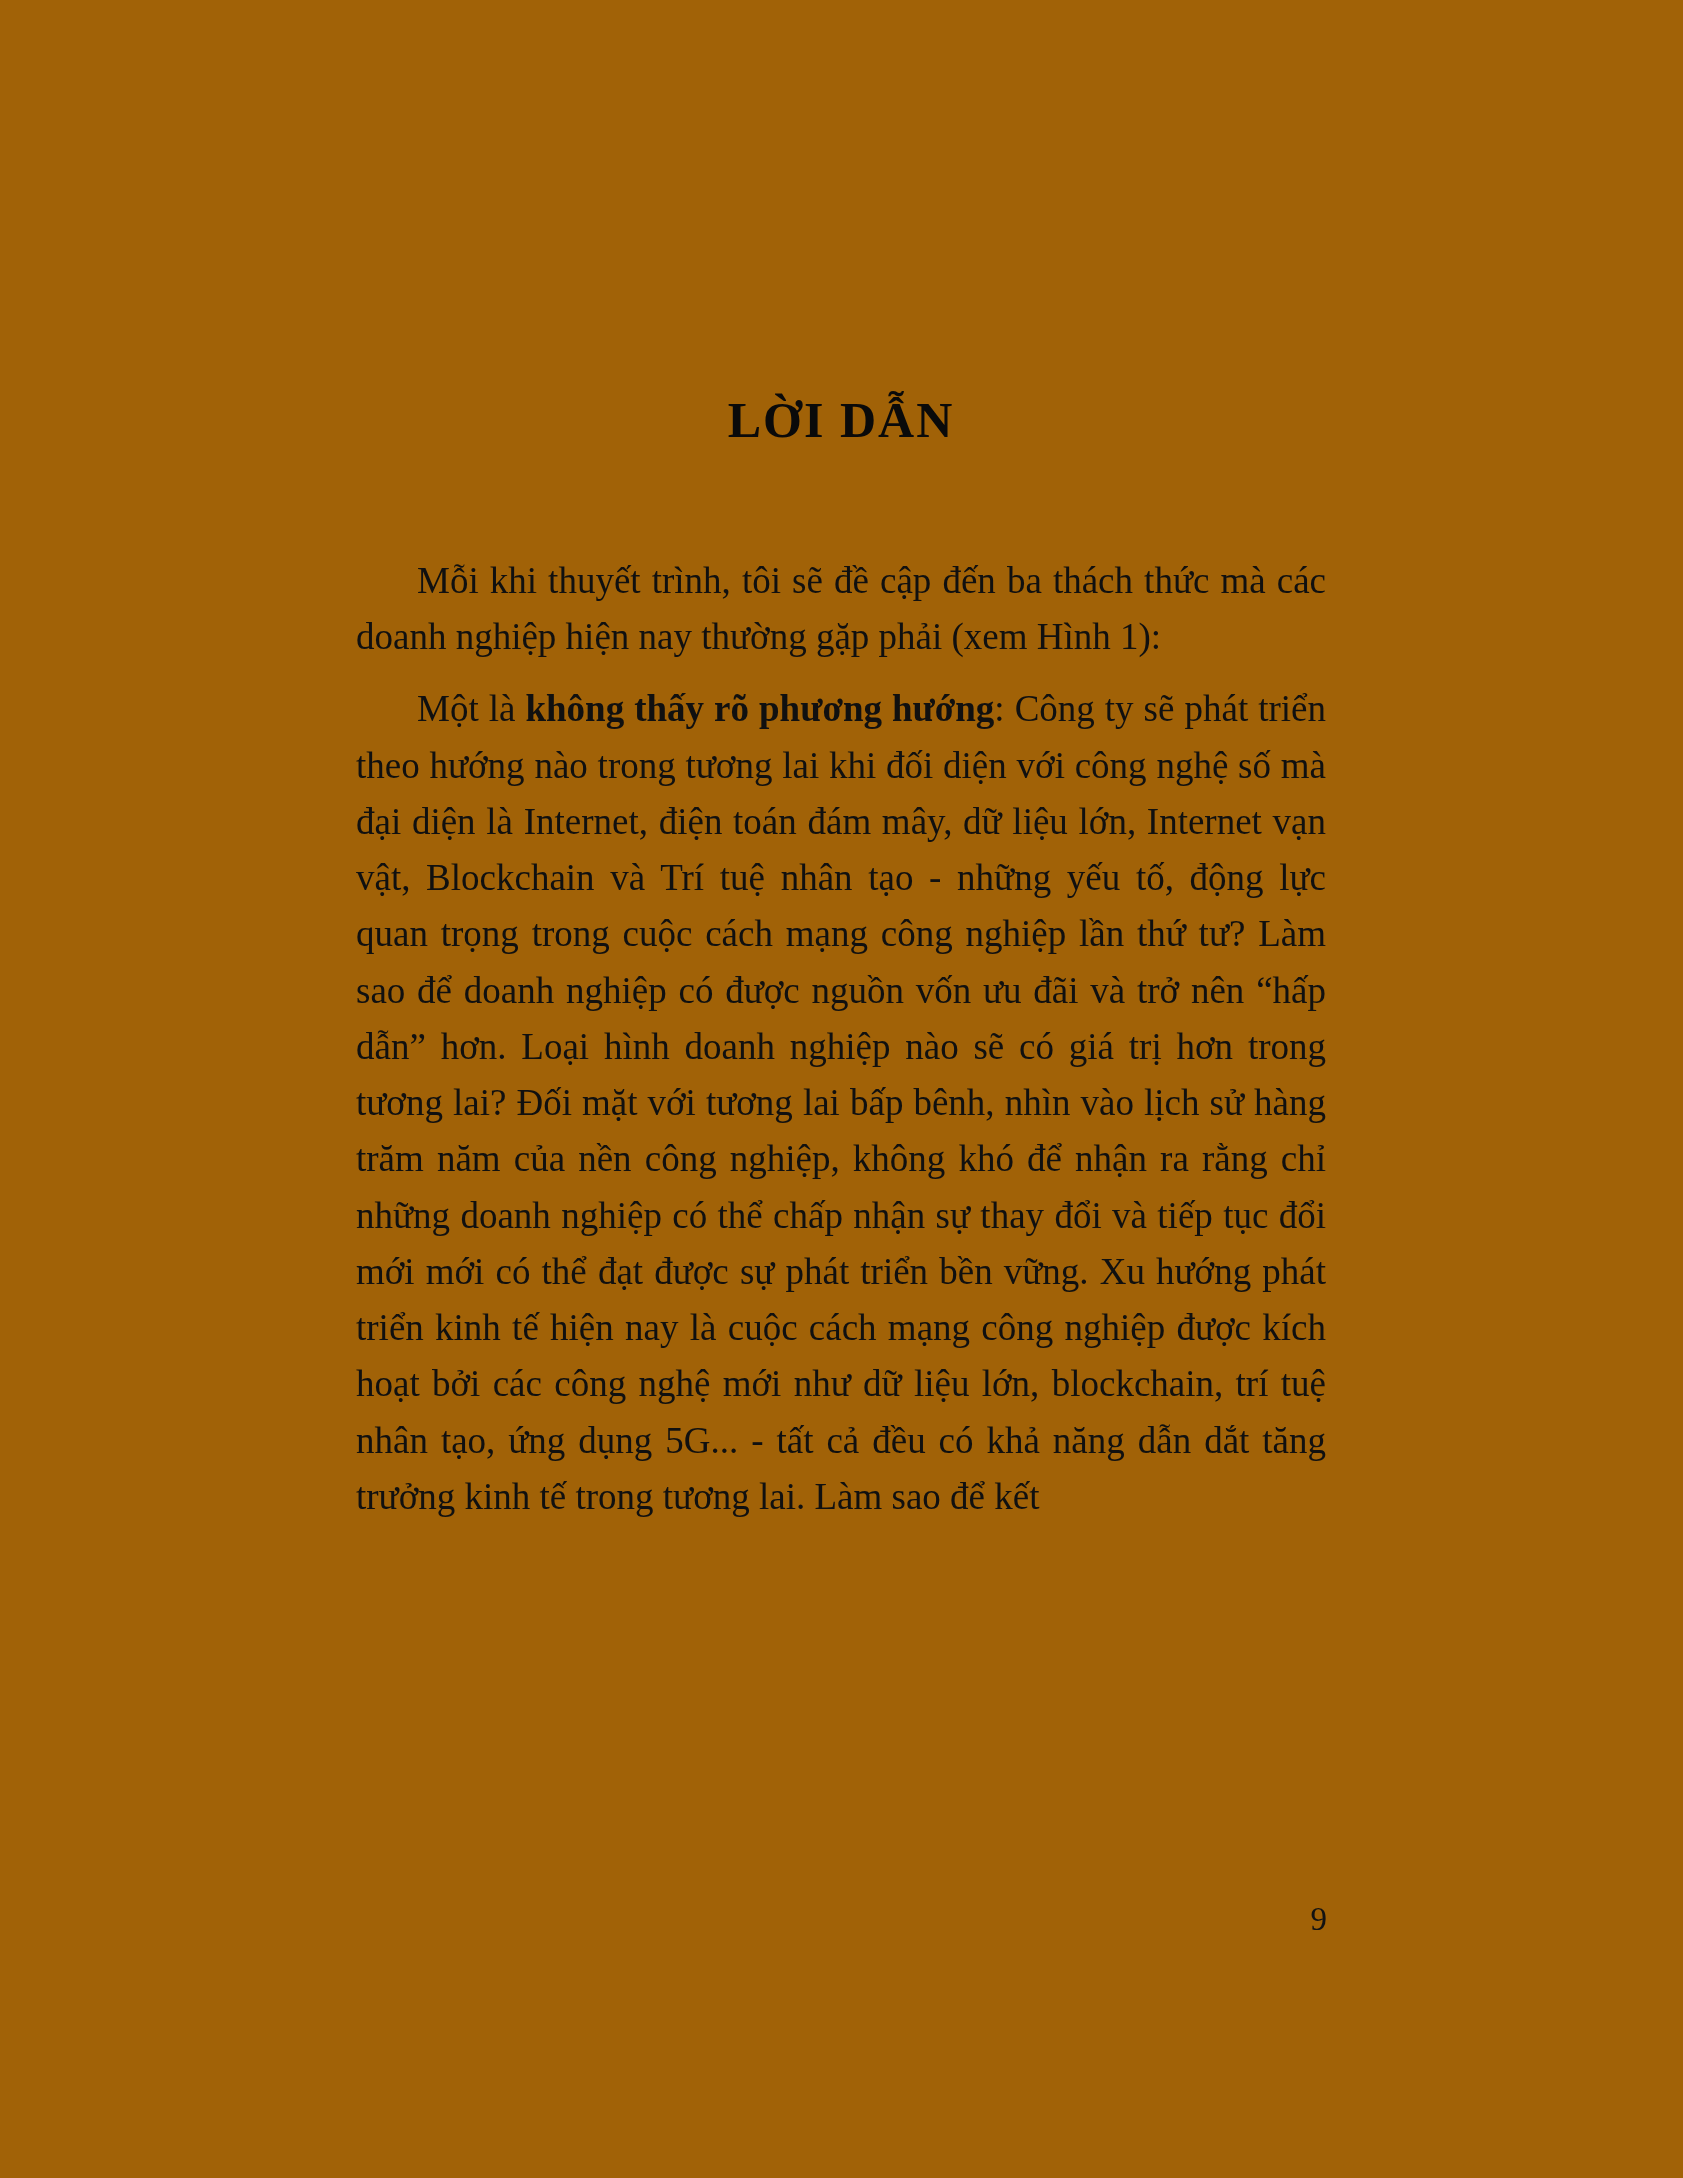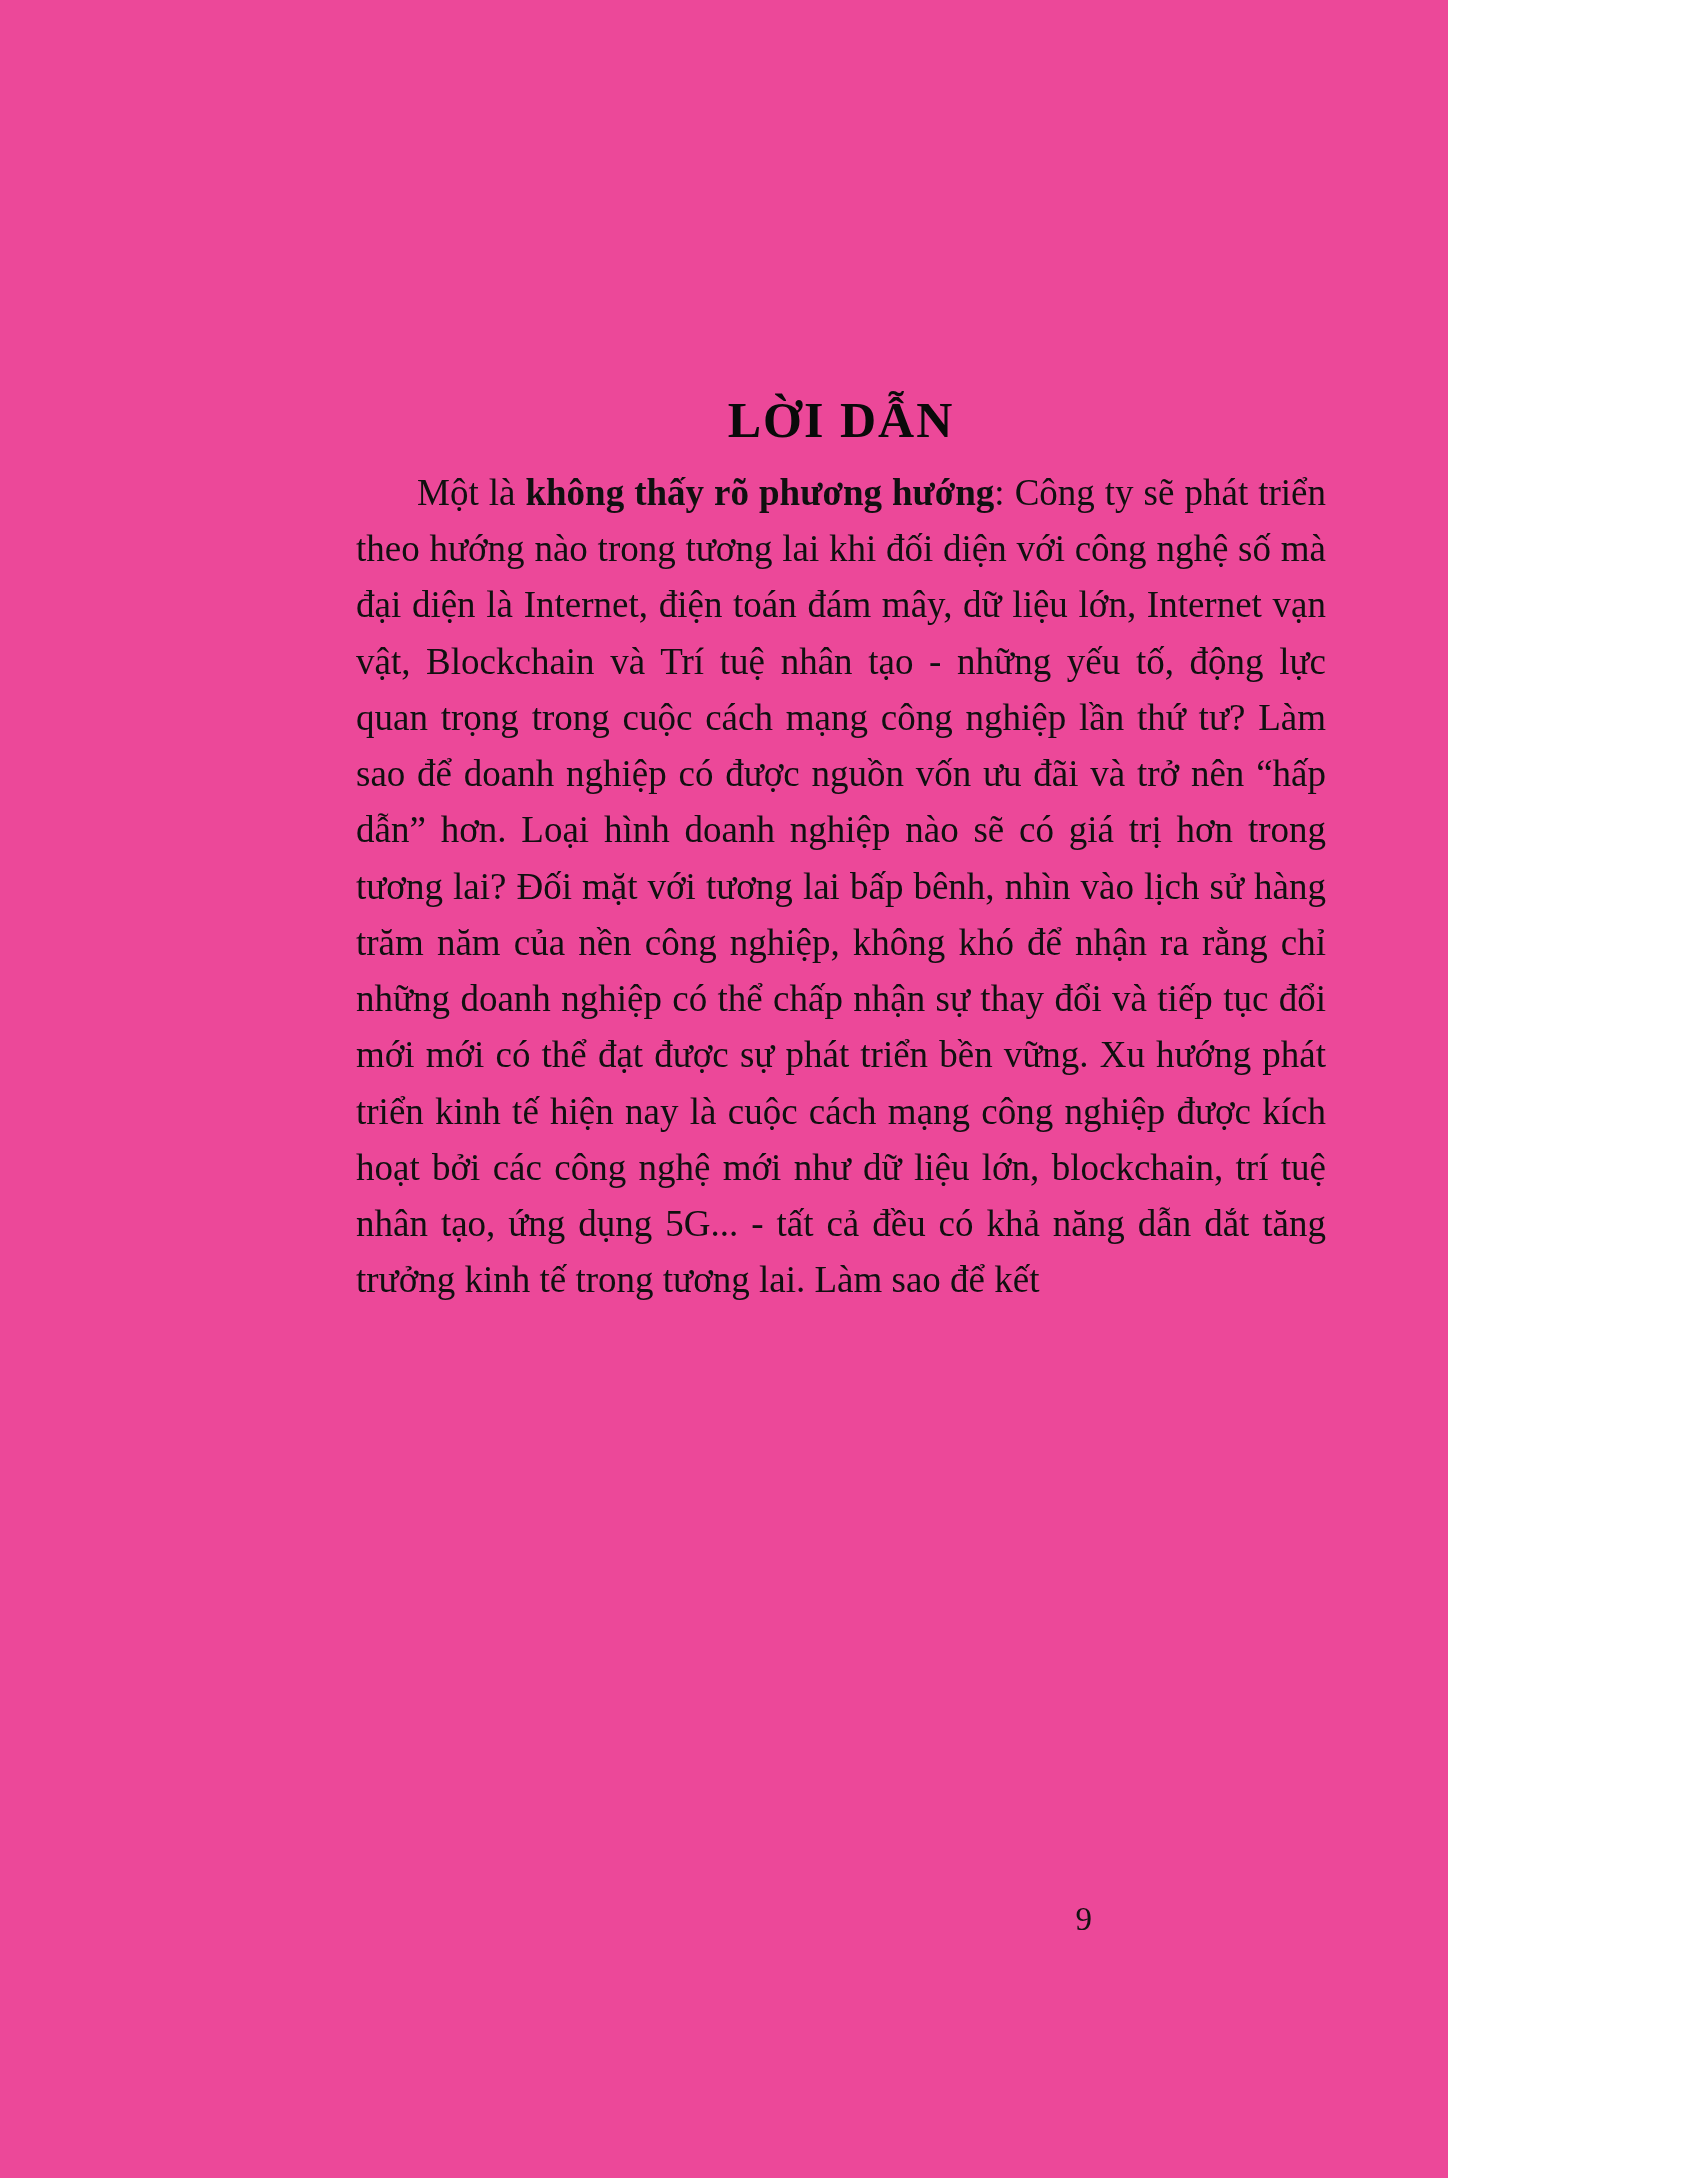--- a/index.html
+++ b/index.html
@@ -2,23 +2,23 @@
 <html><head>
 <meta charset="utf-8">
 <style>
   html, body {
     margin: 0;
     padding: 0;
     background: #ffffff;
   }
   .page {
     position: relative;
-    width: 1448px;
+    width: 1683px;
     height: 2178px;
-    background: #ec4899;
+    background: #a16207;
     overflow: hidden;
     font-family: "Liberation Serif", "DejaVu Serif", serif;
     color: #0d0d0d;
   }
   .content {
     position: absolute;
     left: 356px;
     top: 0;
     width: 970px;
   }
@@ -66,20 +66,23 @@
   }
 </style>
 </head>
 <body>
 
 <div class="page">
   <div class="content">
 
     <h1 class="chapter-title">LỜI DẪN</h1>
 
+    <p class="body-text para-first">
+      <span class="indent"></span><span>Mỗi khi thuyết trình, tôi sẽ đề cập đến ba thách thức mà các doanh nghiệp hiện nay thường gặp phải (xem Hình 1):</span>
+    </p>
 
     <p class="body-text para-next">
       <span class="indent"></span><span>Một là </span><span class="bold">không thấy rõ phương hướng</span><span>: Công ty sẽ phát triển theo hướng nào trong tương lai khi đối diện với công nghệ số mà đại diện là Internet, điện toán đám mây, dữ liệu lớn, Internet vạn vật, Blockchain và Trí tuệ nhân tạo - những yếu tố, động lực quan trọng trong cuộc cách mạng công nghiệp lần thứ tư? Làm sao để doanh nghiệp có được nguồn vốn ưu đãi và trở nên “hấp dẫn” hơn. Loại hình doanh nghiệp nào sẽ có giá trị hơn trong tương lai? Đối mặt với tương lai bấp bênh, nhìn vào lịch sử hàng trăm năm của nền công nghiệp, không khó để nhận ra rằng chỉ những doanh nghiệp có thể chấp nhận sự thay đổi và tiếp tục đổi mới mới có thể đạt được sự phát triển bền vững. Xu hướng phát triển kinh tế hiện nay là cuộc cách mạng công nghiệp được kích hoạt bởi các công nghệ mới như dữ liệu lớn, blockchain, trí tuệ nhân tạo, ứng dụng 5G... - tất cả đều có khả năng dẫn dắt tăng trưởng kinh tế trong tương lai. Làm sao để kết</span>
     </p>
 
   </div>
 
   <div class="page-number">9</div>
 </div>
 

